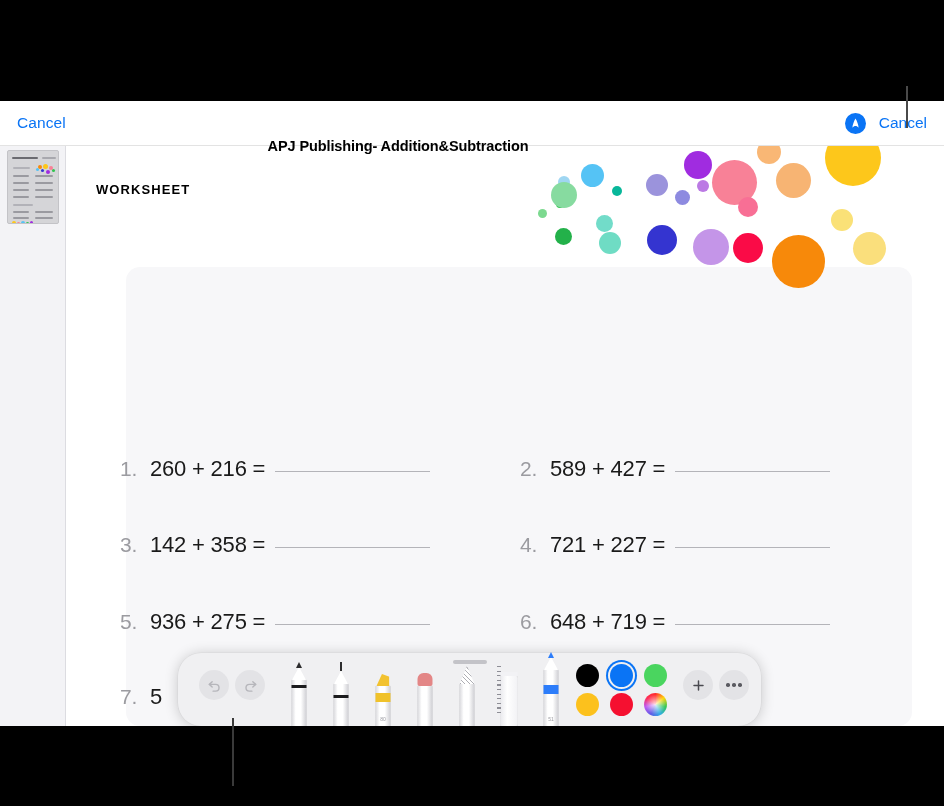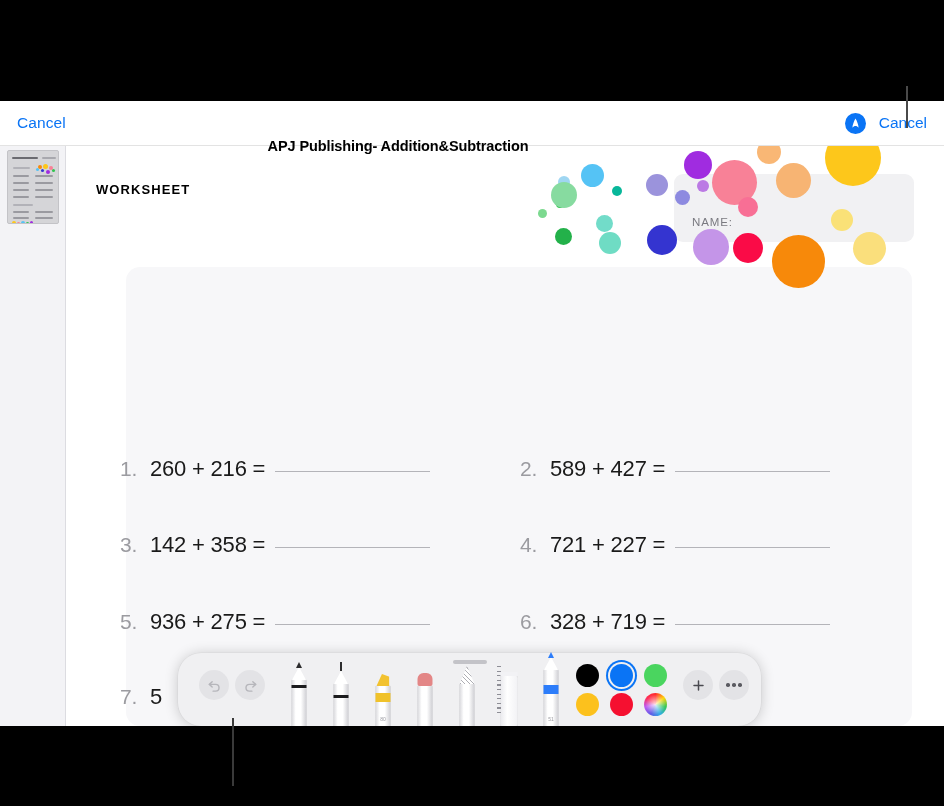--- a/index.html
+++ b/index.html
@@ -233,23 +233,20 @@
         <div class="thumb-dot" style="left: 13px; top: 70px; width: 4px; height: 4px; background: rgb(85, 195, 245);"></div>
         <div class="thumb-dot" style="left: 18px; top: 71px; width: 3px; height: 3px; background: rgb(49, 196, 79);"></div>
         <div class="thumb-dot" style="left: 22px; top: 70px; width: 3px; height: 3px; background: rgb(160, 44, 224);"></div>
       </div>
   </div>
 
   <div id="canvas">
 
     <div id="worksheet-label">WORKSHEET</div>
 
-    <div id="name-box">
-      <div id="name-label">NAME:</div>
-    </div>
 
     <div id="content-card"></div>
 
     <div id="bubbles">
         <div class="bubble" style="left: 472px; top: 63px; width: 9px; height: 9px; background: rgb(124, 217, 143);"></div>
         <div class="bubble" style="left: 488px; top: 43px; width: 10px; height: 10px; background: rgb(18, 196, 160);"></div>
         <div class="bubble" style="left: 490px; top: 54px; width: 8px; height: 8px; background: rgb(49, 196, 79);"></div>
         <div class="bubble" style="left: 492px; top: 30px; width: 12px; height: 12px; background: rgb(159, 214, 242);"></div>
         <div class="bubble" style="left: 485px; top: 36px; width: 26px; height: 26px; background: rgb(135, 219, 160);"></div>
         <div class="bubble" style="left: 489px; top: 82px; width: 17px; height: 17px; background: rgb(35, 177, 74);"></div>
@@ -296,21 +293,21 @@
           <span class="expr">721 + 227 =</span>
           <span class="blank" style="width: 155px;"></span>
         </div>
         <div class="problem" style="left: 54px; top: 463px;">
           <span class="num">5.</span>
           <span class="expr">936 + 275 =</span>
           <span class="blank" style="width: 155px;"></span>
         </div>
         <div class="problem" style="left: 454px; top: 463px;">
           <span class="num">6.</span>
-          <span class="expr">328 + 719 =</span>
+          <span class="expr">648 + 719 =</span>
           <span class="blank" style="width: 155px;"></span>
         </div>
         <div class="problem" style="left: 54px; top: 538px;">
           <span class="num">7.</span>
           <span class="expr">5</span>
         </div>
       </div>
   </div>
 
   <div id="markup-toolbar">

